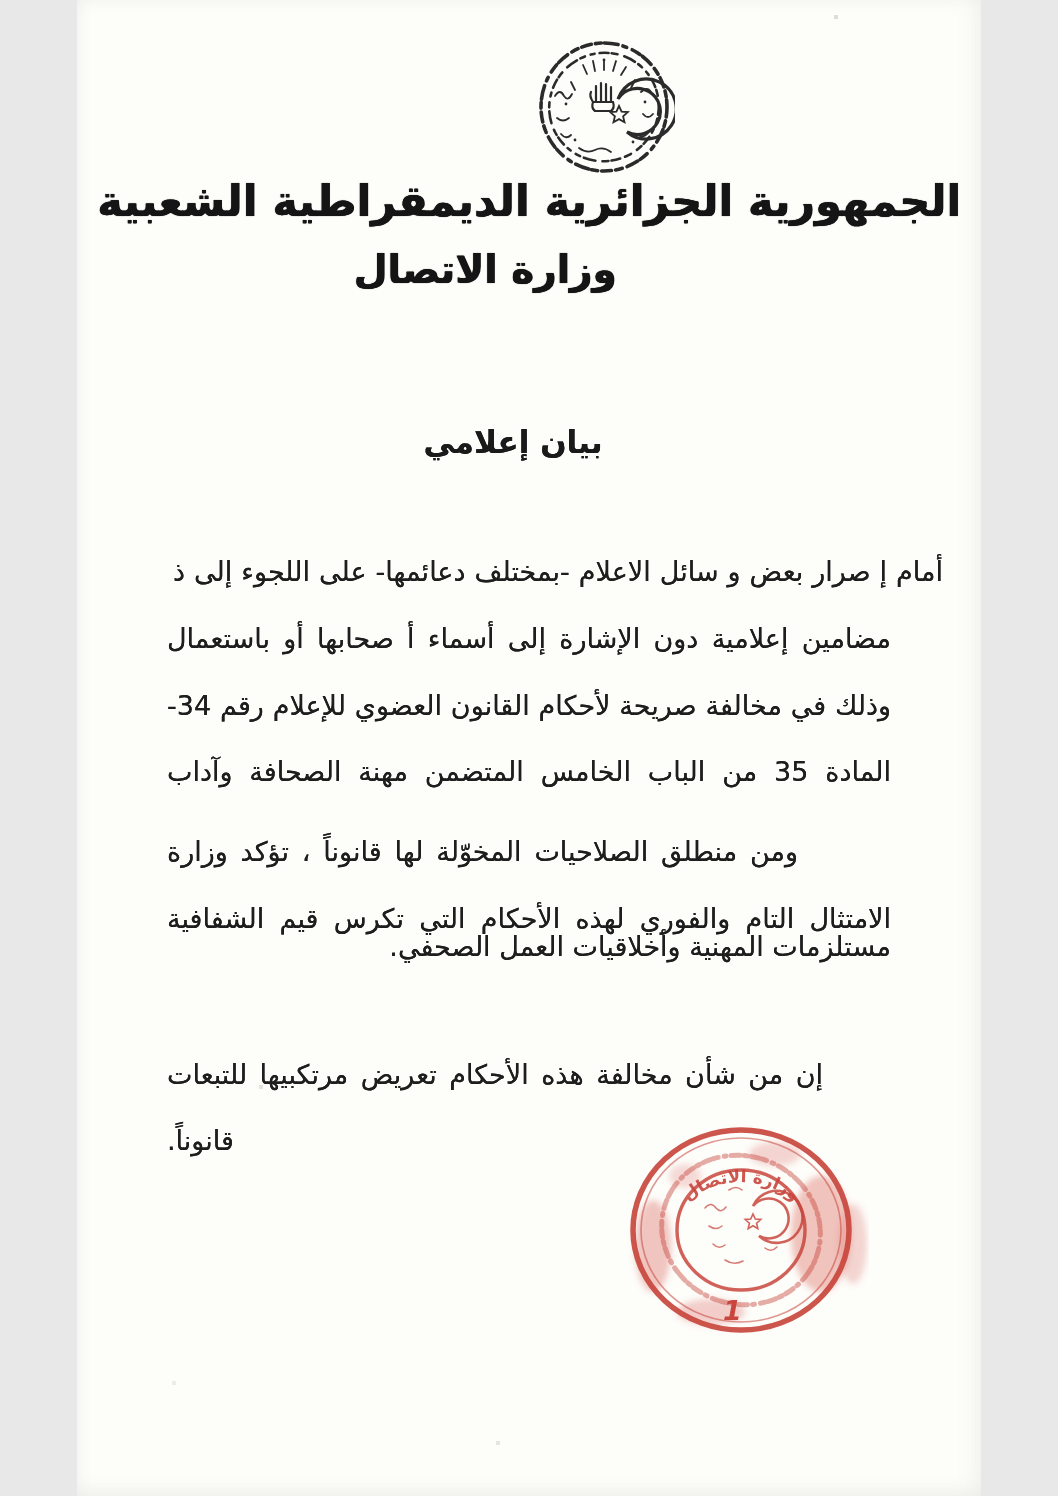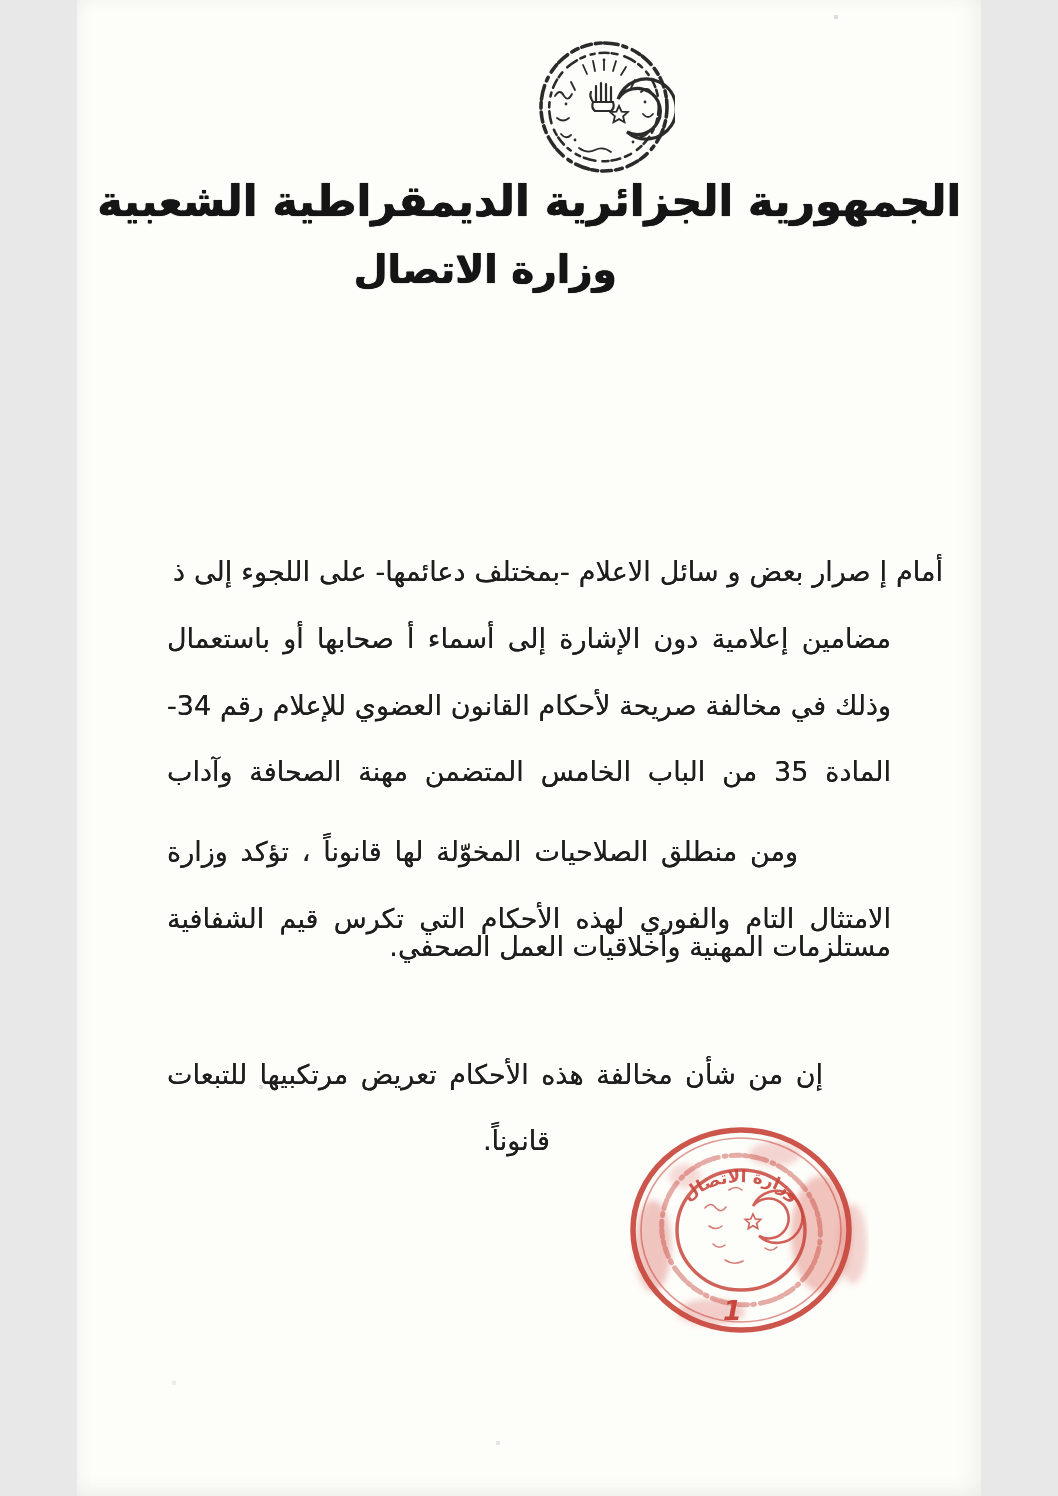--- a/index.html
+++ b/index.html
@@ -44,21 +44,21 @@
   }
   .fill::after { content:""; display:inline-block; width:100%; height:0; }
   .l11 { top:549px;  right:38px;  left:96px; }
   .l12 { top:616px;  right:90px;  left:90px; }
   .l13 { top:683px;  right:90px;  left:90px; }
   .l14 { top:749px;  right:90px;  left:90px; }
   .l21 { top:829px;  right:183px; left:90px; }
   .l22 { top:896px;  right:90px;  left:90px; }
   .l23 { top:924px;  right:90px;  left:90px; text-align:right; }
   .l31 { top:1052px; right:158px; left:90px; }
-  .l32 { top:1118px; right:115px; left:90px; text-align:center; }
+  .l32 { top:1118px; right:115px; left:90px; text-align:left; }
   
   .emblem { position:absolute; top:30px; left:458px; width:140px; height:150px; }
   .stamp  { position:absolute; top:1124px; left:548px; width:244px; height:222px; }
   .speckles {
     position:absolute; top:0; left:0; width:2px; height:2px; background:transparent;
     box-shadow: 1006px 562px 0 1px rgba(120,120,120,.28),
                 758px 16px 0 1px rgba(110,110,110,.22),
                 420px 1442px 0 1px rgba(120,120,120,.18),
                 183px 1086px 0 1px rgba(130,130,130,.22),
                 1012px 716px 0 1px rgba(140,140,140,.18),
@@ -112,20 +112,21 @@
         <circle cx="40" cy="110" r="1.4"></circle>
           <circle cx="98" cy="112" r="1.4"></circle>
         <circle cx="69" cy="30" r="1.4"></circle>
       </g>
     </g>
   </svg>
 
   <div class="h1">الجمهورية الجزائرية الديمقراطية الشعبية</div>
   <div class="h2">وزارة الاتصال</div>
 
+  <div class="doc-title">بيان إعلامي</div>
 
   <div>
     <div class="line fill l11">أمام إ صرار بعض و سائل الاعلام -بمختلف دعائمها- على اللجوء إلى ذ شر</div>
     <div class="line fill l12">مضامين إعلامية دون الإشارة إلى أسماء أ صحابها أو باستعمال أسماء مستعارة ،</div>
     <div class="line fill l13">وذلك في مخالفة صريحة لأحكام القانون العضوي للإعلام رقم 34-14، لا سيما</div>
     <div class="line fill l14">المادة 35 من الباب الخامس المتضمن مهنة الصحافة وآداب وأخلاقيات المهنة؛</div>
 
     <div class="line fill l21">ومن منطلق الصلاحيات المخوّلة لها قانوناً ، تؤكد وزارة الاتصال على وجوب</div>
     <div class="line fill l22">الامتثال التام والفوري لهذه الأحكام التي تكرس قيم الشفافية والمسؤولية ، وتراعي</div>
     <div class="line l23">مستلزمات المهنية وأخلاقيات العمل الصحفي.</div>

